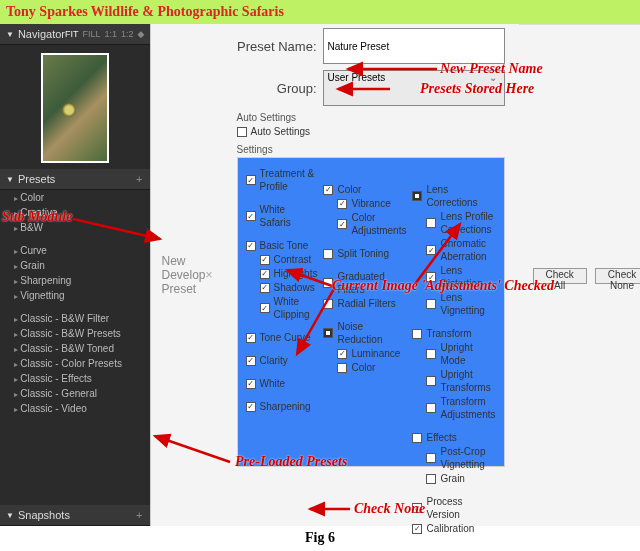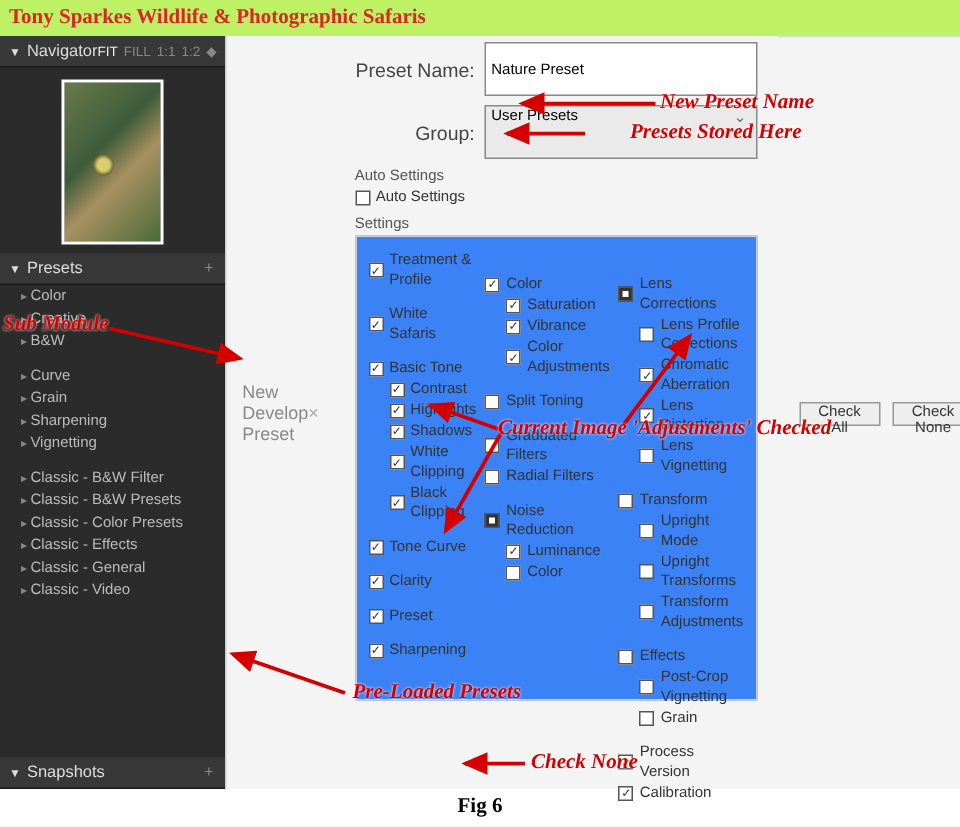--- a/index.html
+++ b/index.html
@@ -82,20 +82,21 @@
       <div class="item">Creative</div>
       <div class="item">B&amp;W</div>
       <div class="sep"></div>
       <div class="item">Curve</div>
       <div class="item">Grain</div>
       <div class="item">Sharpening</div>
       <div class="item">Vignetting</div>
       <div class="sep"></div>
       <div class="item">Classic - B&amp;W Filter</div>
       <div class="item">Classic - B&amp;W Presets</div>
+      <div class="item">Classic - B&amp;W Toned</div>
       <div class="item">Classic - Color Presets</div>
       <div class="item">Classic - Effects</div>
       <div class="item">Classic - General</div>
       <div class="item">Classic - Video</div>
     </div>
     <div class="panel-header" style="position:absolute;bottom:0;width:100%;">
       <span class="tri">▼</span>
       <span>Snapshots</span>
       <span class="add-btn">+</span>
     </div>
@@ -147,55 +148,47 @@
                 <span>Highlights</span>
               </div>
             <div class="chk sub">
                 <span class="box on"></span>
                 <span>Shadows</span>
               </div>
             <div class="chk sub">
                 <span class="box on"></span>
                 <span>White Clipping</span>
               </div>
-            <div class="chk sub">
-                <span class="box on"></span>
-                <span>Black Clipping</span>
-              </div>
             <div class="grp-sp"></div>
             <div class="chk">
                 <span class="box on"></span>
                 <span>Tone Curve</span>
               </div>
             <div class="grp-sp"></div>
             <div class="chk">
                 <span class="box on"></span>
                 <span>Clarity</span>
               </div>
             <div class="grp-sp"></div>
             <div class="chk">
                 <span class="box on"></span>
-                <span>Preset</span>
+                <span>White</span>
               </div>
             <div class="grp-sp"></div>
             <div class="chk">
                 <span class="box on"></span>
                 <span>Sharpening</span>
               </div>
           </div>
           <div class="col">
             <div class="grp-sp"></div>
               <div class="grp-sp"></div>
             <div class="chk">
                 <span class="box on"></span>
                 <span>Color</span>
-              </div>
-            <div class="chk sub">
-                <span class="box on"></span>
-                <span>Saturation</span>
               </div>
             <div class="chk sub">
                 <span class="box on"></span>
                 <span>Vibrance</span>
               </div>
             <div class="chk sub">
                 <span class="box on"></span>
                 <span>Color Adjustments</span>
               </div>
             <div class="grp-sp"></div>

